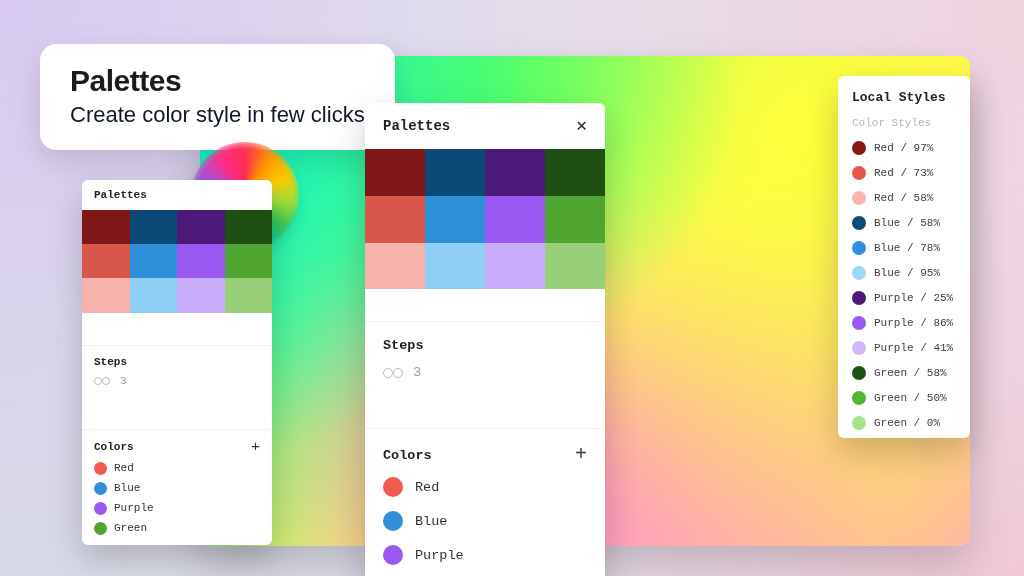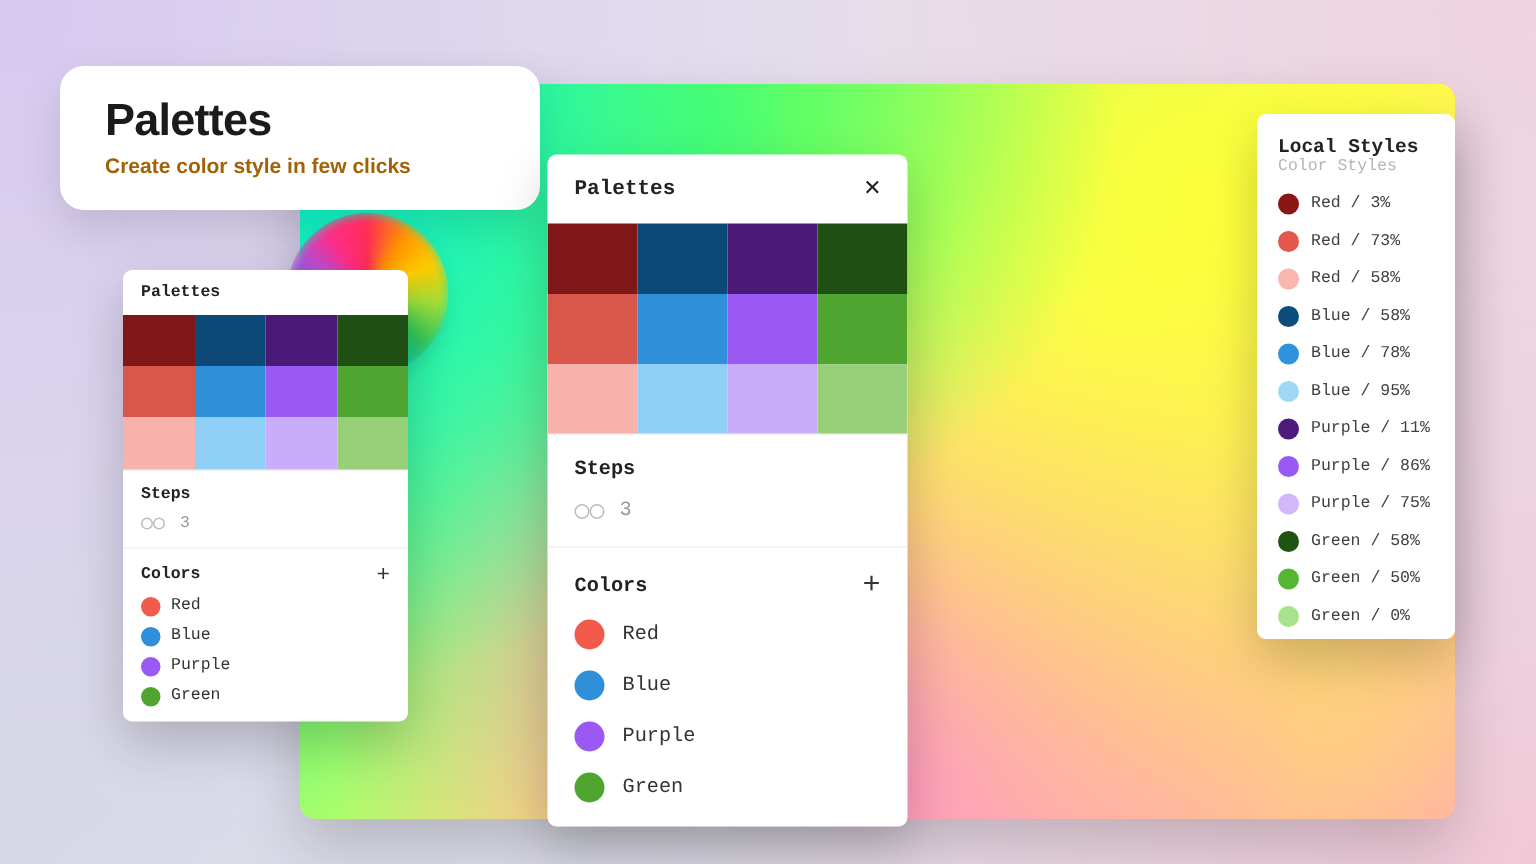--- a/index.html
+++ b/index.html
@@ -38,21 +38,21 @@
   .title-card {
     position: absolute;
     top: 44px; left: 40px;
     background: #fff;
     border-radius: 16px;
     padding: 20px 30px 22px 30px;
     box-shadow: 0 12px 30px rgba(0,0,0,0.12);
     min-width: 320px;
   }
   .title-card h1 { font-size: 30px; font-weight: 700; color: #1b1b1b; letter-spacing: -0.5px; }
-  .title-card p  { font-size: 14px; color: #a16207; margin-top: 4px; font-weight: bold; }
+  .title-card p  { font-size: 22px; color: #0f172a; margin-top: 4px; }
 
   
   .wheel {
     position: absolute;
     top: 148px; left: 197px;
     width: 96px; height: 96px;
     border-radius: 50%;
     background: conic-gradient(
       #ff2d55, #ff9500, #ffcc00, #a2e03a, #34c759, #00c7be,
       #30b0ff, #007aff, #5856d6, #af52de, #ff2d87, #ff2d55);
@@ -82,21 +82,21 @@
     font-family: Liberation Mono, monospace;
   }
   .panel-header {
     display: flex; align-items: center; justify-content: space-between;
     padding: 12px 16px;
     font-weight: 600; font-size: 13px; color:#222;
   }
   .panel-header .close { font-size: 18px; color:#222; cursor:pointer; line-height:1; }
   .swatch-grid { display: grid; }
   .swatch { width: 100%; aspect-ratio: 1 / 0.78; }
-  .section { padding: 14px 16px; border-top: 1px solid #f0f0f0; }
+  .section { padding: 14px 16px; border-top: 1px solid #f0f0f0; margin-top: 32px; }
   .section h4 { font-size: 12.5px; font-weight: 600; color:#222; }
   .section-row { display:flex; align-items:center; justify-content:space-between; }
   .steps-row { display:flex; align-items:center; gap:10px; margin-top:10px; color:#999; font-size:12.5px;}
   .steps-icon { display:inline-block; width:16px; height:10px; position:relative; }
   .steps-icon::before, .steps-icon::after {
     content:""; position:absolute; top:50%; width:6px; height:6px; border:1px solid #bbb; border-radius:50%; transform:translateY(-50%);
   }
   .steps-icon::before { left:0; }
   .steps-icon::after  { right:0; }
   .plus { font-size:18px; color:#333; cursor:pointer; line-height:1; font-weight:300;}
@@ -130,21 +130,21 @@
   .panel-big .plus { font-size:20px;}
   .panel-big .steps-icon { width:20px; height:12px;}
   .panel-big .steps-icon::before,.panel-big .steps-icon::after{width:8px;height:8px;}
 
   
   .panel-local {
     top: 76px; right: 54px; width: 132px;
     padding: 14px 14px 8px;
   }
   .panel-local h3 { font-size: 13px; font-weight:700; color:#222;}
-  .panel-local .sub { font-size: 11px; color:#b5b5b5; margin-bottom:12px;}
+  .panel-local .sub { font-size: 11px; color:#b5b5b5; margin-top:12px; margin-bottom:12px;}
   .panel-local .style-list { display:flex; flex-direction:column; gap:11px;}
   .panel-local .style-item { display:flex; align-items:center; gap:8px; font-size:11px; color:#404040;}
   .panel-local .sdot { width:14px; height:14px; border-radius:50%; flex:none;}
 </style>
 </head>
 <body>
 
 <div class="canvas"></div>
 
 <div class="title-card">
@@ -256,21 +256,21 @@
       </div>
   </div>
 </div>
 
 <div class="panel panel-local">
   <h3>Local Styles</h3>
   <div class="sub">Color Styles</div>
   <div class="style-list">
       <div class="style-item">
         <span class="sdot" style="background: rgb(138, 22, 22);"></span>
-        <span>Red / 3%</span>
+        <span>Red / 97%</span>
       </div>
       <div class="style-item">
         <span class="sdot" style="background: rgb(228, 87, 75);"></span>
         <span>Red / 73%</span>
       </div>
       <div class="style-item">
         <span class="sdot" style="background: rgb(249, 181, 174);"></span>
         <span>Red / 58%</span>
       </div>
       <div class="style-item">
@@ -280,29 +280,29 @@
       <div class="style-item">
         <span class="sdot" style="background: rgb(47, 146, 220);"></span>
         <span>Blue / 78%</span>
       </div>
       <div class="style-item">
         <span class="sdot" style="background: rgb(158, 216, 245);"></span>
         <span>Blue / 95%</span>
       </div>
       <div class="style-item">
         <span class="sdot" style="background: rgb(76, 27, 123);"></span>
-        <span>Purple / 11%</span>
+        <span>Purple / 25%</span>
       </div>
       <div class="style-item">
         <span class="sdot" style="background: rgb(154, 89, 242);"></span>
         <span>Purple / 86%</span>
       </div>
       <div class="style-item">
         <span class="sdot" style="background: rgb(211, 183, 251);"></span>
-        <span>Purple / 75%</span>
+        <span>Purple / 41%</span>
       </div>
       <div class="style-item">
         <span class="sdot" style="background: rgb(31, 83, 18);"></span>
         <span>Green / 58%</span>
       </div>
       <div class="style-item">
         <span class="sdot" style="background: rgb(85, 182, 52);"></span>
         <span>Green / 50%</span>
       </div>
       <div class="style-item">

